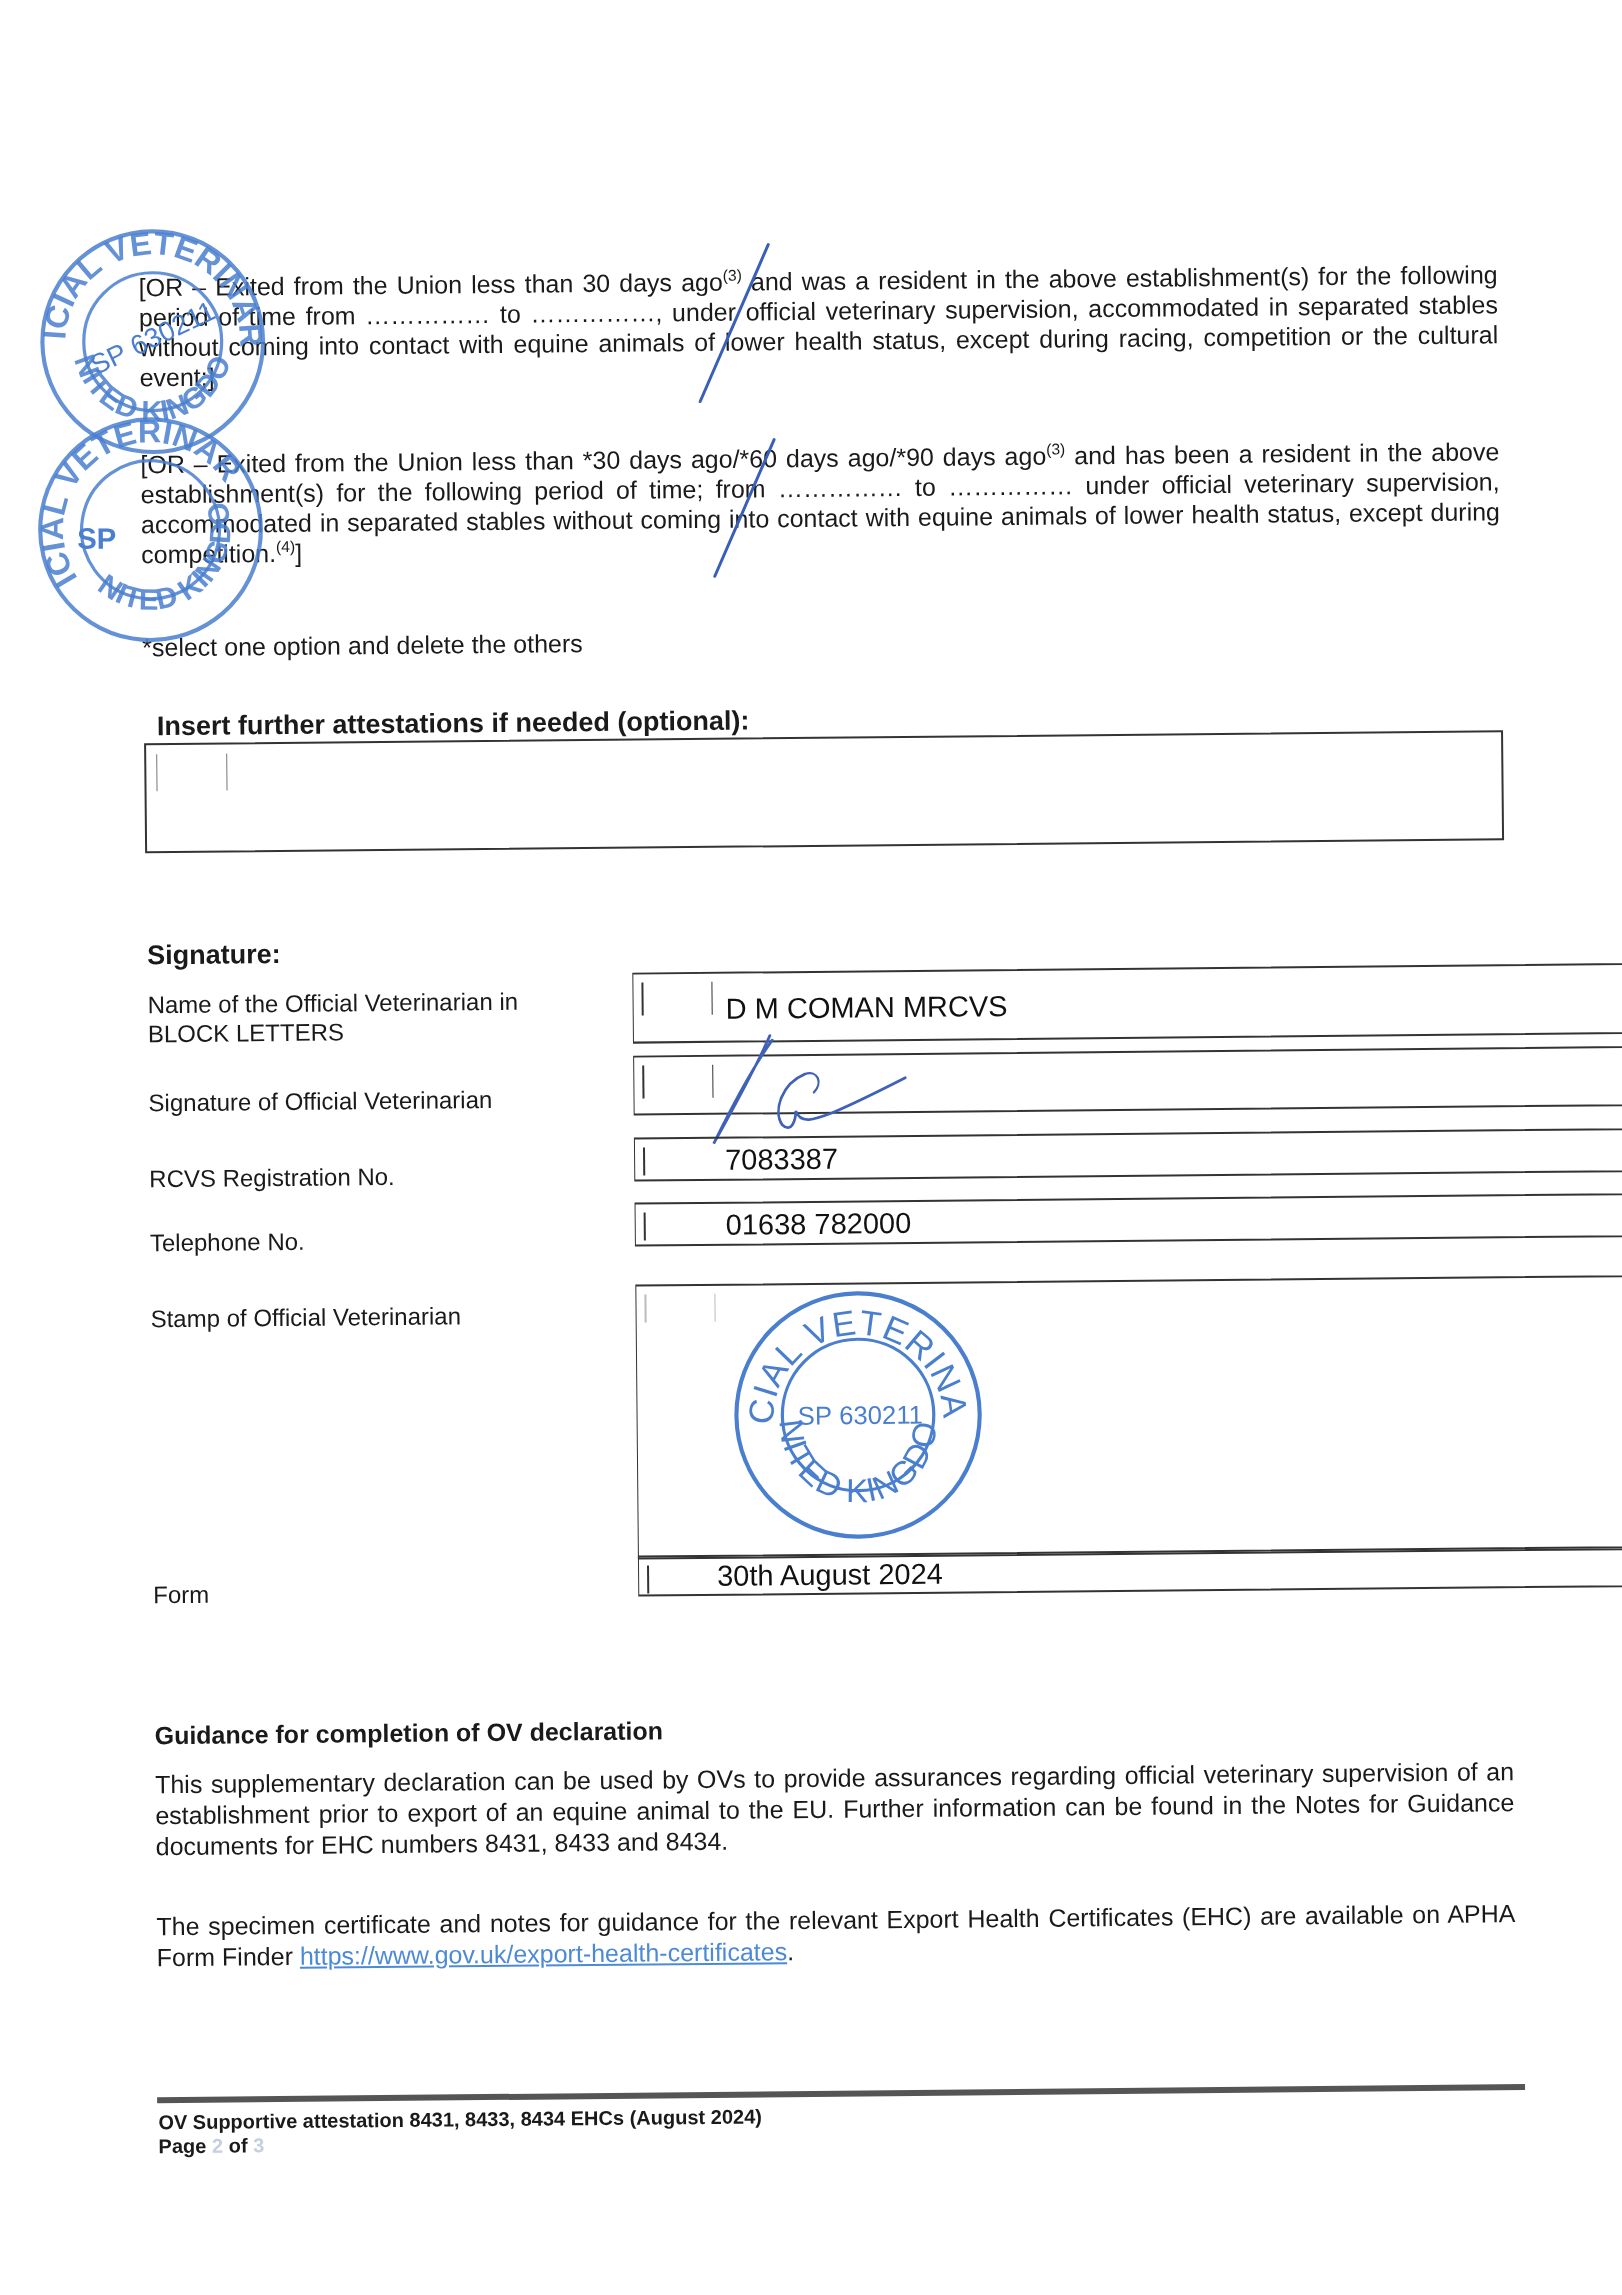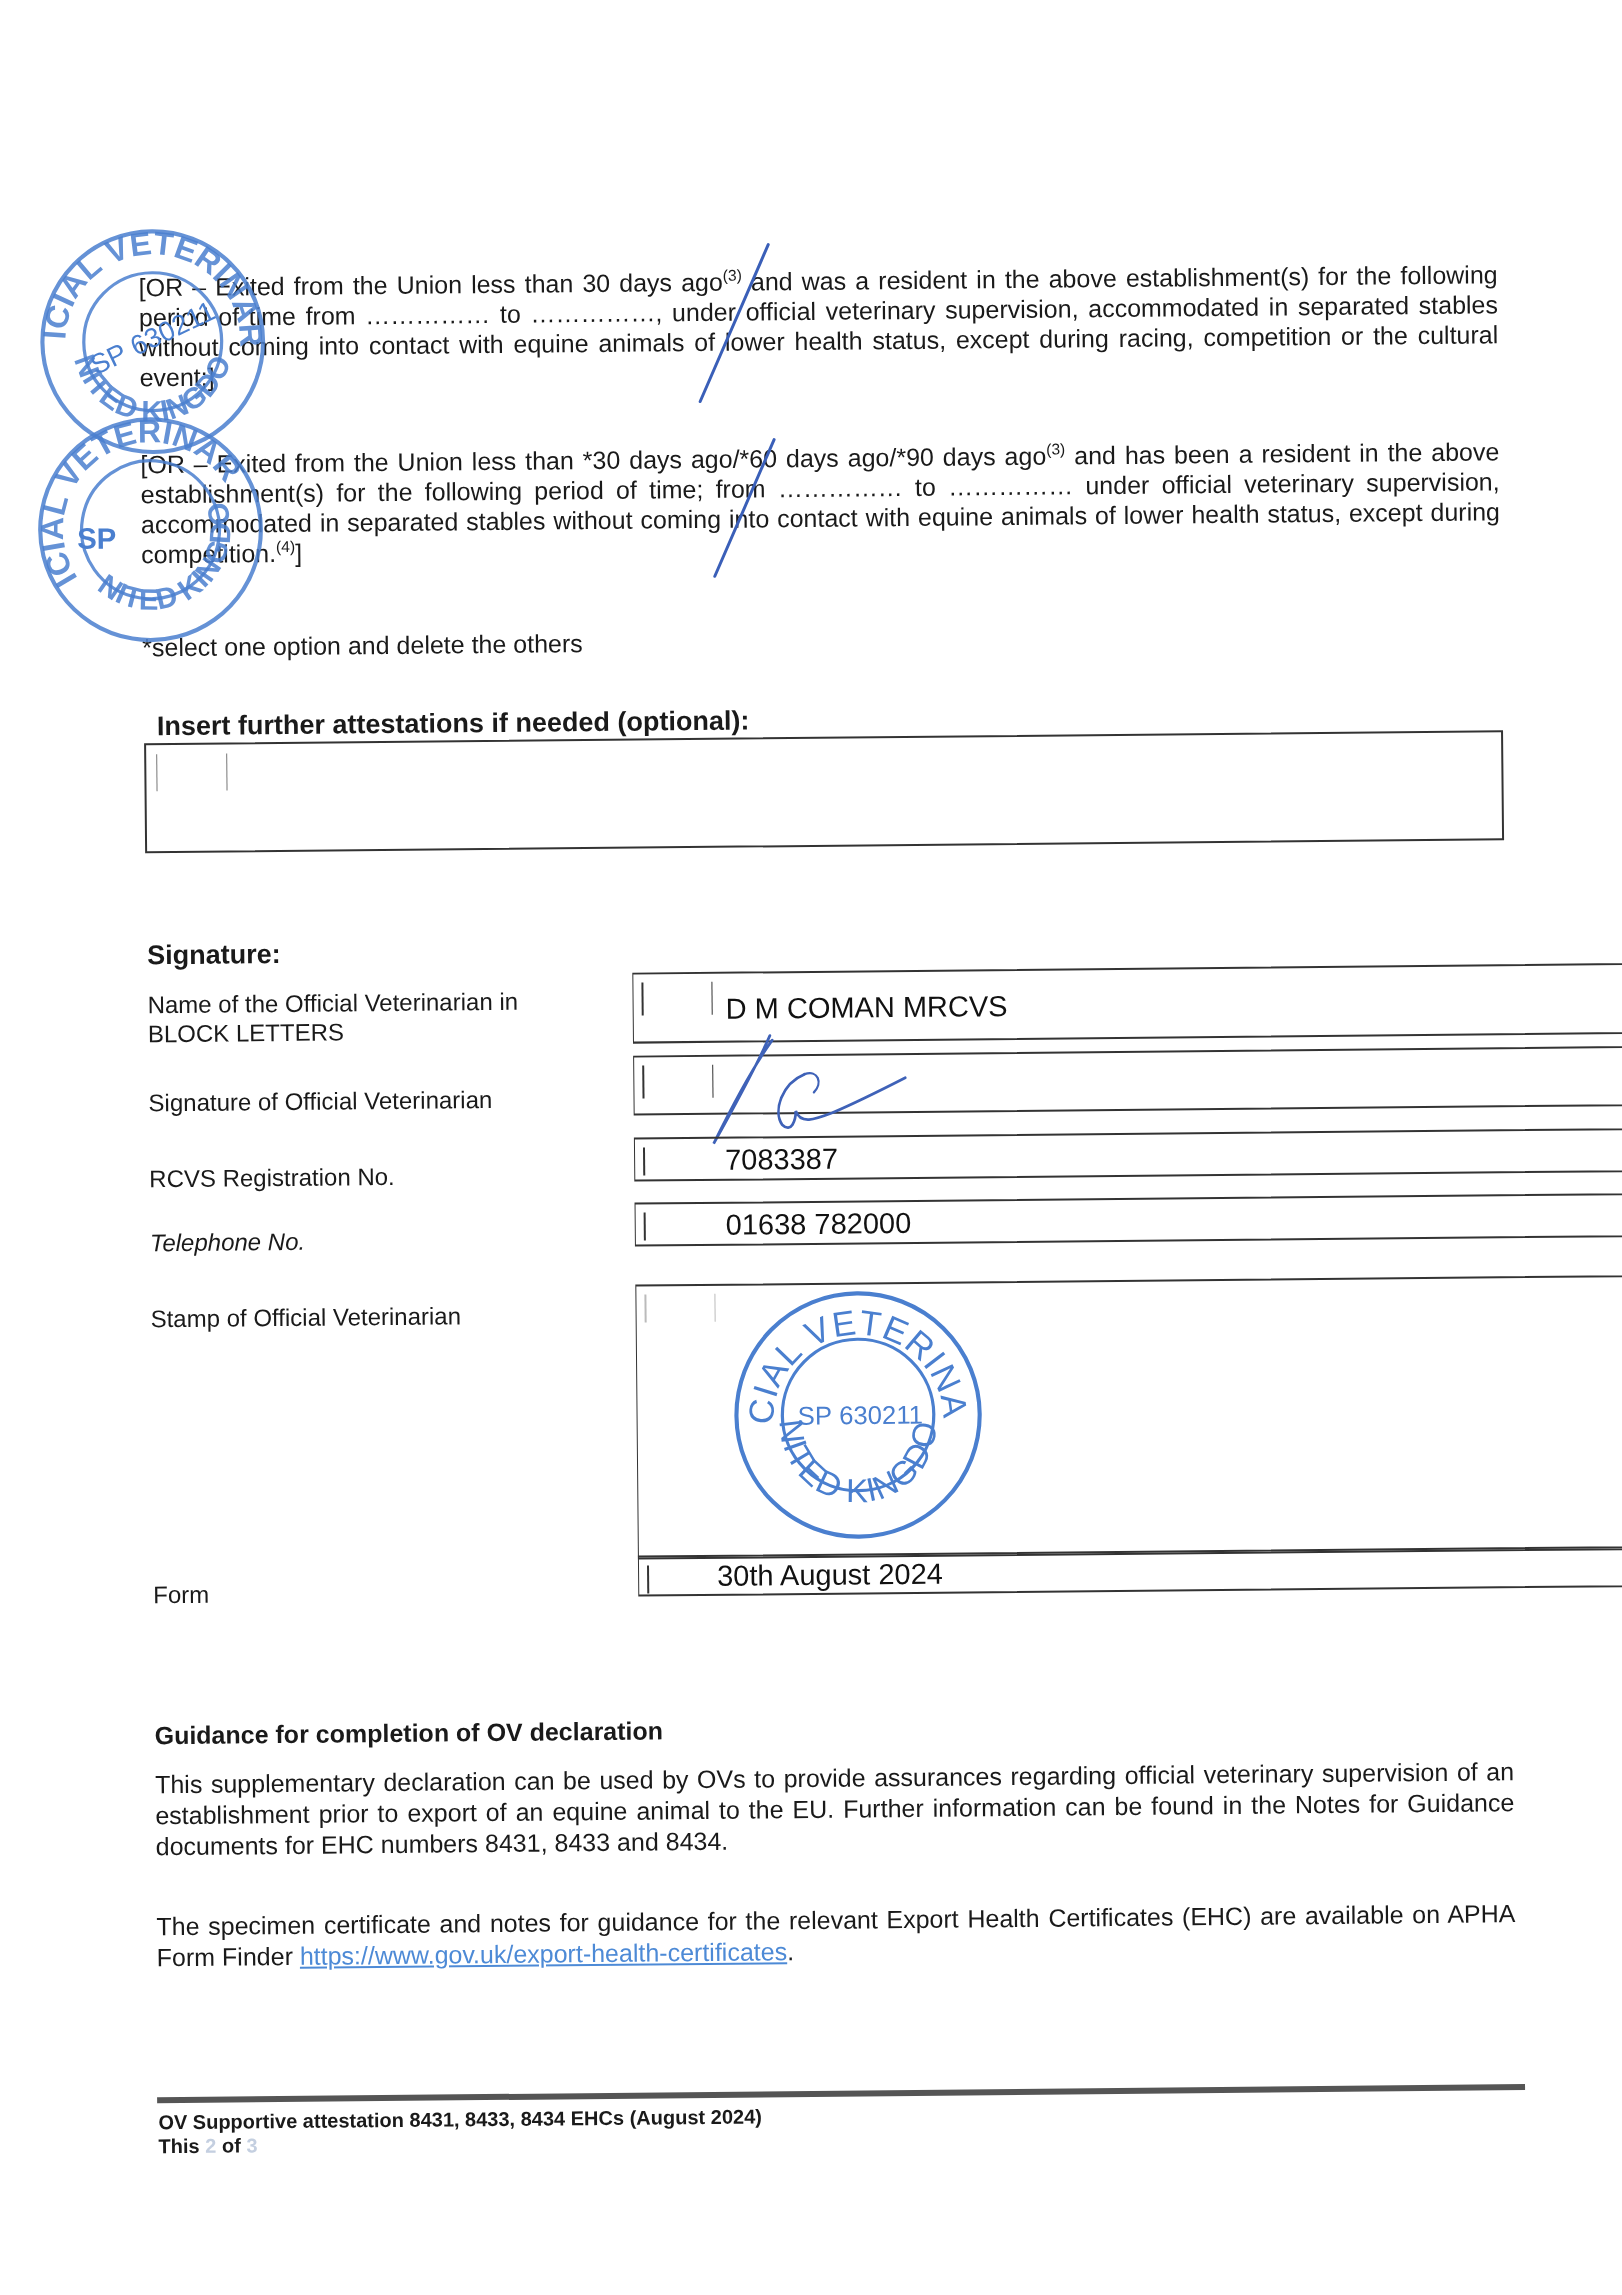--- a/index.html
+++ b/index.html
@@ -134,21 +134,21 @@
       <path d="M 220 90 C 250 80, 260 110, 240 130" fill="none" stroke="#3f62b8" stroke-width="5" stroke-linecap="round"></path>
     </svg>
   </div>
 
   <div class="sig-label" style="top:1159px;">RCVS Registration No.</div>
   <div class="field" style="top:1136px; height:44px;">
     <span class="tick1" style="height:27.5px;"></span>
     <span class="val" style="top:4.6px; left:90px;">7083387</span>
   </div>
 
-  <div class="sig-label" style="top:1223px;font-style:italic;">Telephone No.</div>
+  <div class="sig-label" style="top:1223px;">Telephone No.</div>
   <div class="field" style="top:1201px; height:44px;">
     <span class="tick1" style="height:27.5px;"></span>
     <span class="val" style="top:4.6px; left:90px;">01638 782000</span>
   </div>
 
   <div class="sig-label" style="top:1299px;">Stamp of Official Veterinarian</div>
   <div class="field" style="top:1283px; height:275px;">
     <span class="tick1" style="height:27.5px; background:#bbb;"></span>
     <span class="tick2" style="height:27.5px; background:#bbb;"></span>
     <svg style="position:absolute; left:92px; top:2.3px;" width="257" height="257" viewBox="0 0 560 560">
@@ -178,19 +178,19 @@
 
   <div class="h-bold" style="left:149px; top:1715px; font-size:25px;">Guidance for completion of OV declaration</div>
   <div class="guid-body" style="top:1763px;">This supplementary declaration can be used by OVs to provide assurances regarding official veterinary supervision of an establishment prior to export of an equine animal to the EU. Further information can be found in the Notes for Guidance documents for EHC numbers 8431, 8433 and 8434.</div>
   <div class="guid-body" style="top:1905px;">
     <span>The specimen certificate and notes for guidance for the relevant Export Health Certificates (EHC) are available on APHA Form Finder </span><a class="link">https://www.gov.uk/export-health-certificates</a><span>.</span>
   </div>
 
   <div class="footer-rule"></div>
   <div class="footer-text" style="top:2105px;">OV Supportive attestation 8431, 8433, 8434 EHCs (August 2024)</div>
   <div class="footer-text" style="top:2129px;">
-    <span>This</span>
+    <span>Page</span>
     <span class="page-ghost">2</span>
     <span>of</span>
     <span class="page-ghost">3</span>
   </div>
 </div>
 
 
 </body></html>

